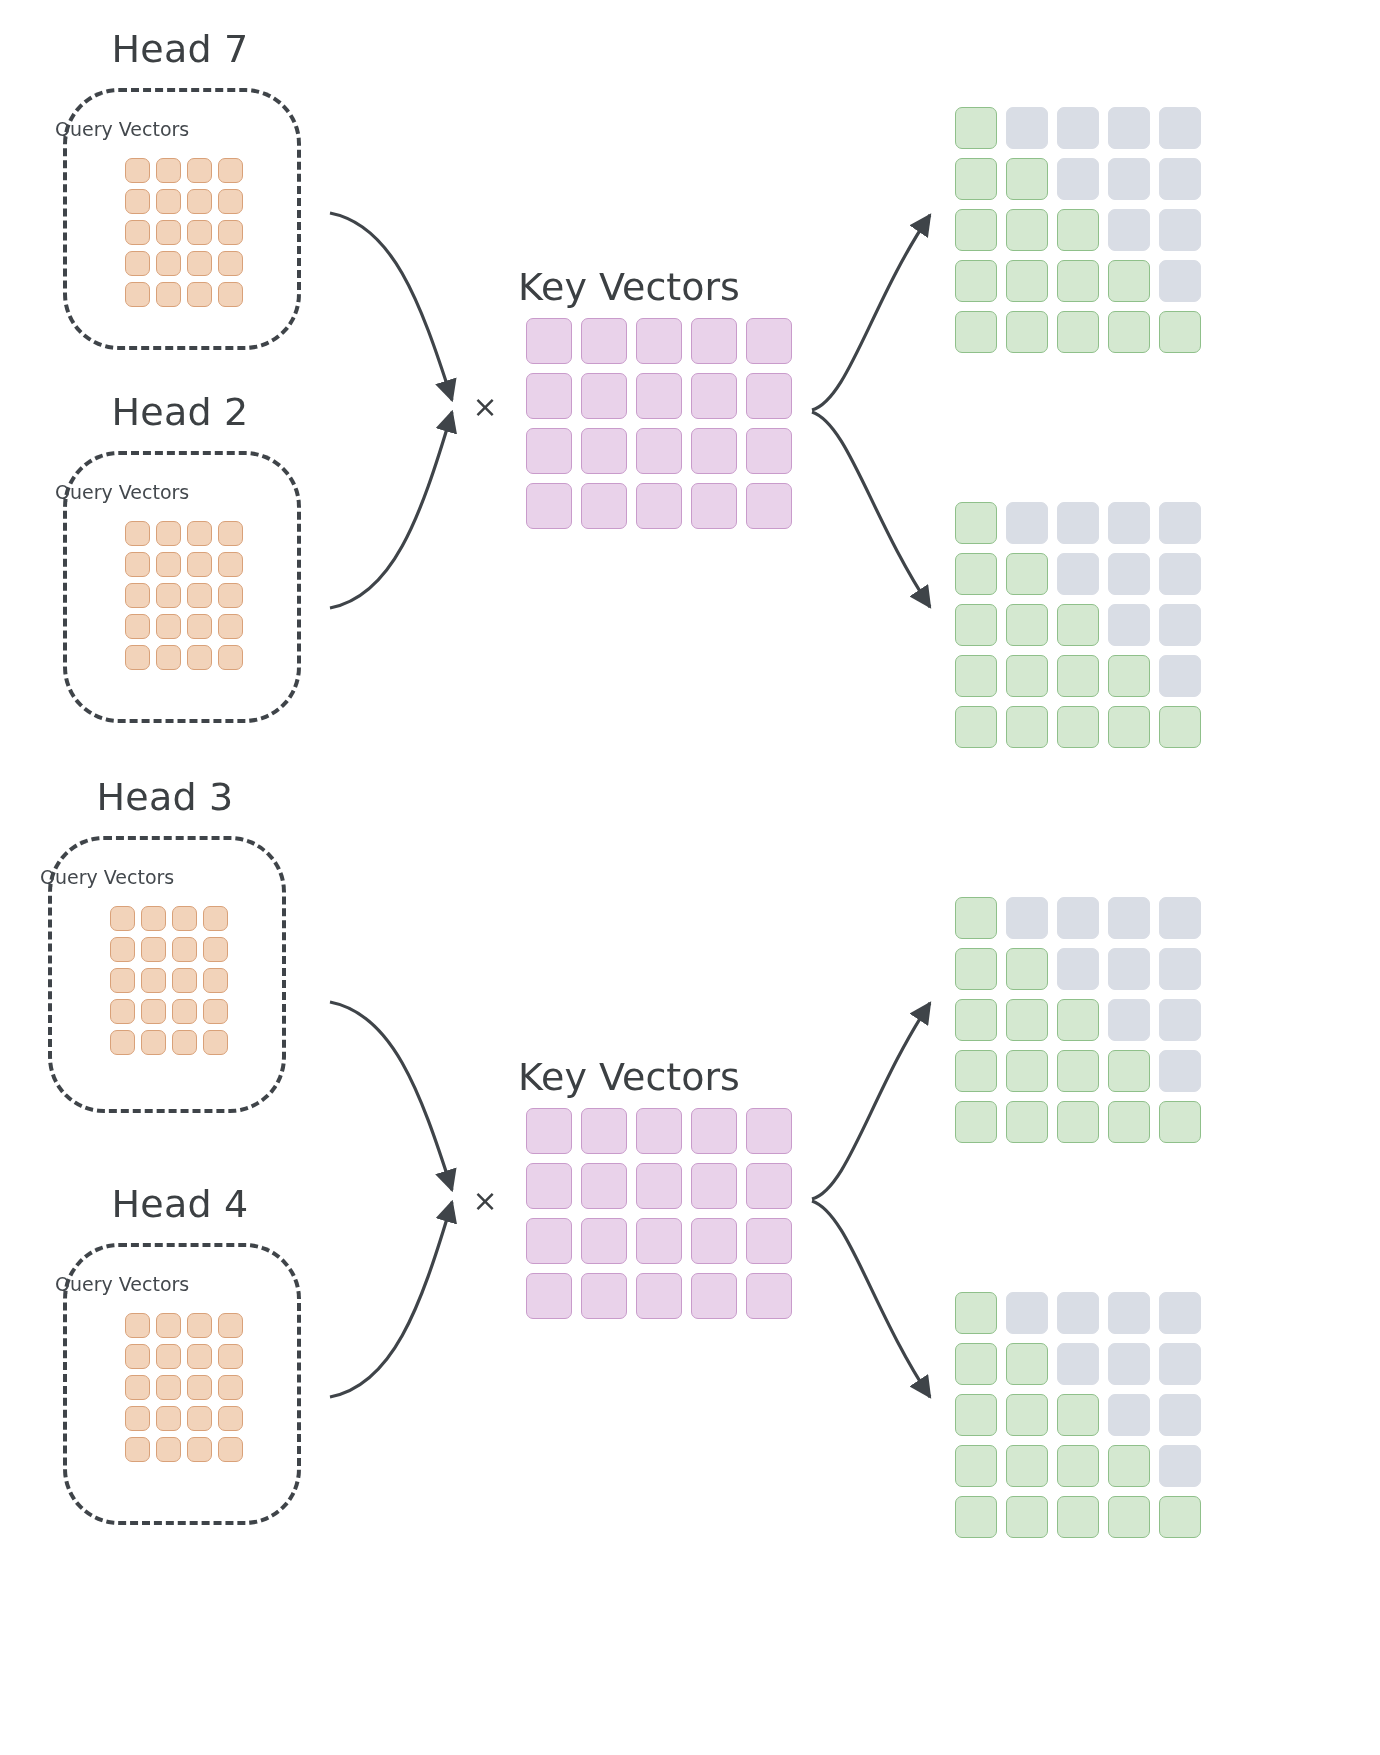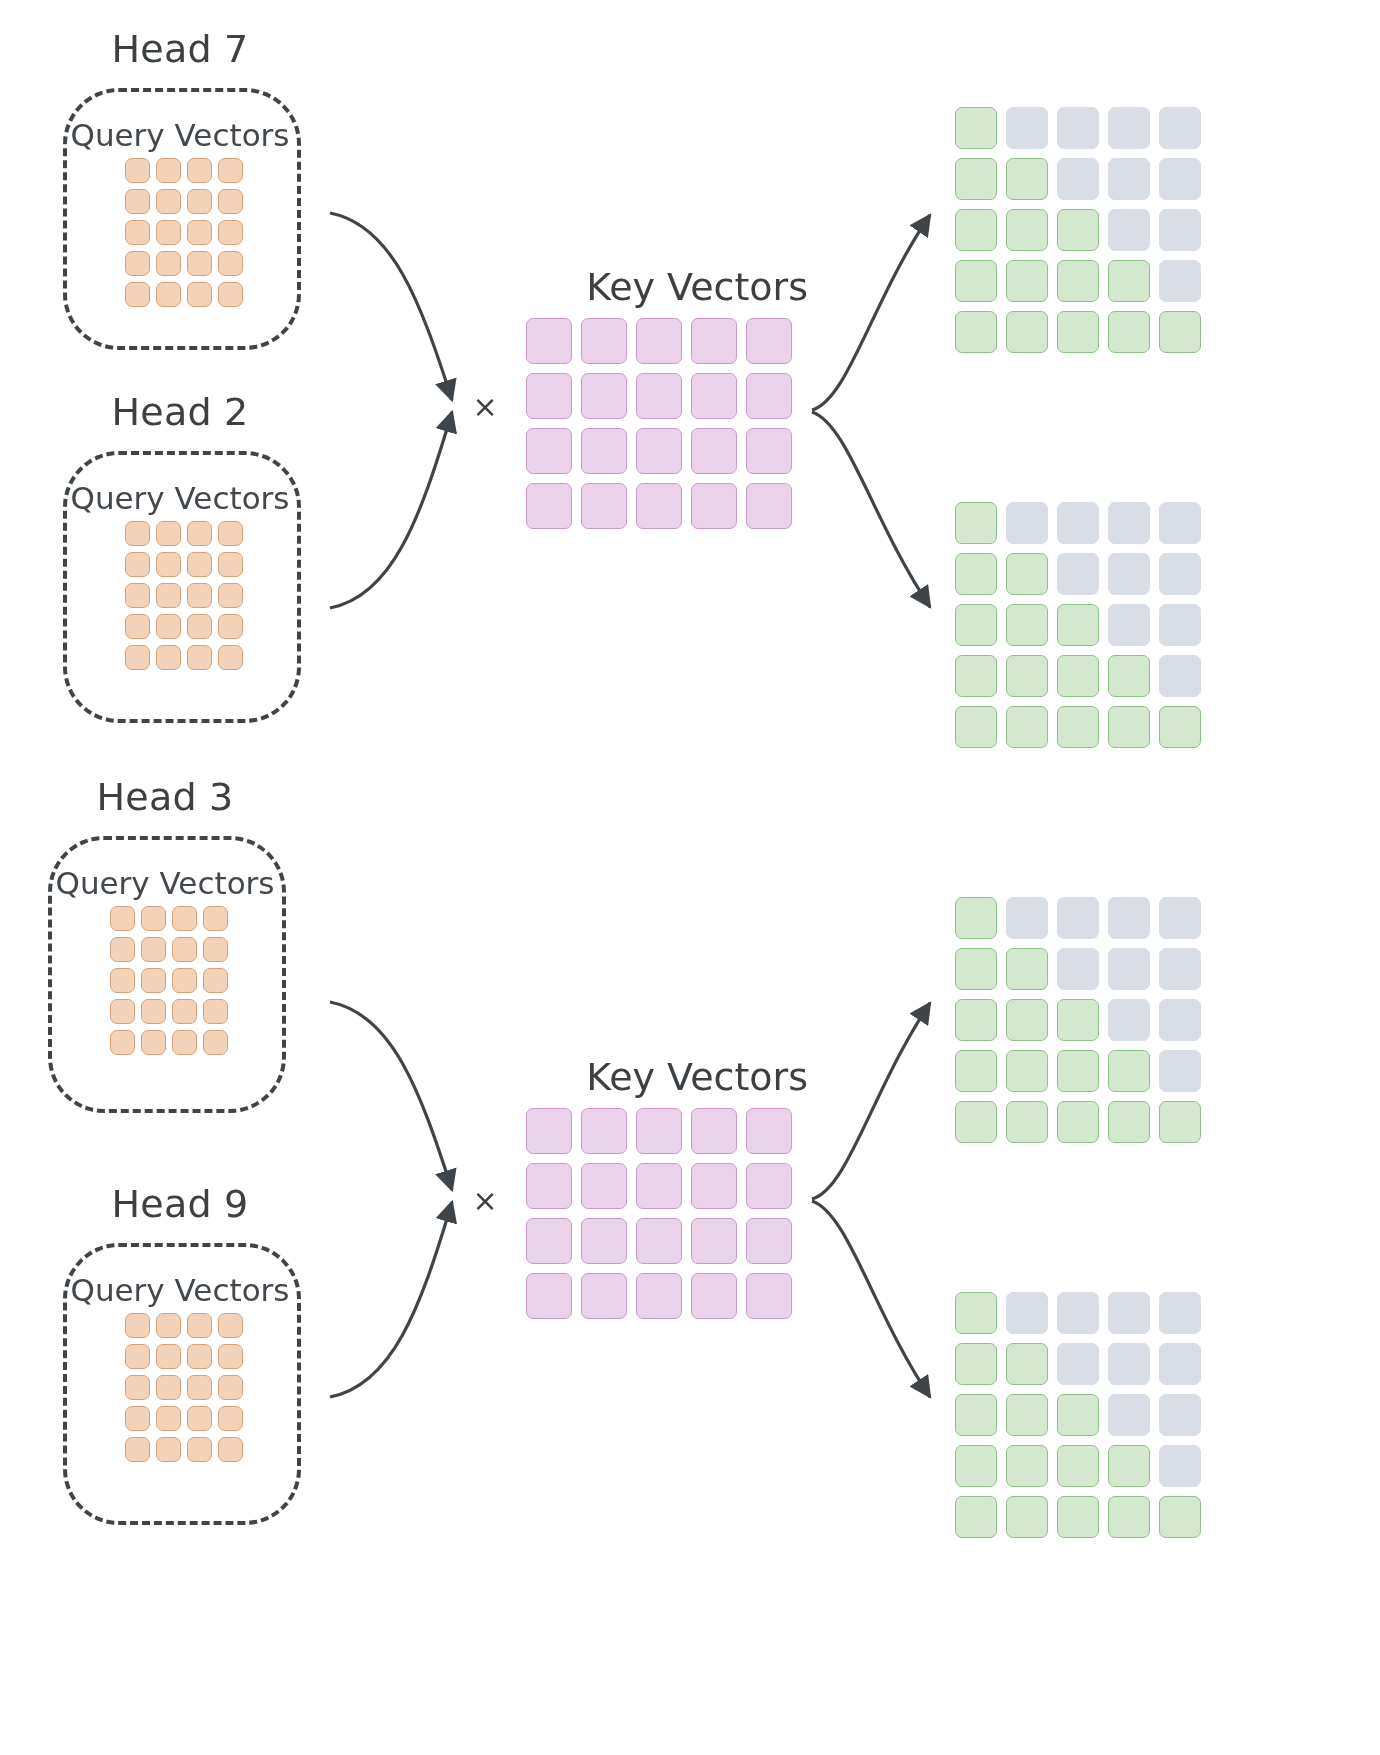--- a/index.html
+++ b/index.html
@@ -22,35 +22,35 @@
     font-weight:400;letter-spacing:.2px;line-height:1;
   }
   .dashed-box{
     position:absolute;
     border:4px dashed #3f4449;
     border-radius:56px;
     box-sizing:border-box;
     background:transparent;
   }
   .qv-label{
-    position:absolute;width:100%;text-align:center;
-    font-size:31px;color:#43484d;line-height:1;
+    position:absolute;width:100%;text-align:left;
+    font-size:19px;color:#43484d;line-height:1;
   }
 
   
   .matrix{position:absolute;display:grid;}
   .cell{border-radius:7px;box-sizing:border-box;}
 
   .cell.q{background:#f2d3ba;border:1.5px solid #d9a179;}
   .cell.k{background:#e9d2ea;border:1.5px solid #c99bcb;}
   .cell.on{background:#d4e8d0;border:1.5px solid #8fc08a;}
   .cell.off{background:#d9dde5;border:1.5px solid #d9dde5;}
 
   .key-title{
-    position:absolute;width:100%;text-align:right;
+    position:absolute;width:100%;text-align:left;
     font-size:38px;color:#3c4043;line-height:1;
   }
   .mul{
     position:absolute;font-size:30px;color:#3c4043;
     line-height:1;text-align:center;
   }
 </style>
 </head>
 <body>
 
@@ -154,21 +154,21 @@
         <div class="cell q"></div>
         <div class="cell q"></div>
       <div class="cell q"></div>
         <div class="cell q"></div>
         <div class="cell q"></div>
         <div class="cell q"></div>
     </div>
   </div>
 
   <div class="head-group" style="left:55px;top:1185px;width:250px;height:340px;">
-    <div class="head-title">Head 9</div>
+    <div class="head-title">Head 4</div>
     <div class="dashed-box" style="left:8px;top:58px;width:238px;height:282px;"></div>
     <div class="qv-label" style="left:0;top:90px;">Query Vectors</div>
     <div class="matrix" style="left:70px;top:128px;grid-template-columns:repeat(4,25px);grid-template-rows:repeat(5,25px);gap:6px;">
       <div class="cell q"></div>
         <div class="cell q"></div>
         <div class="cell q"></div>
         <div class="cell q"></div>
       <div class="cell q"></div>
         <div class="cell q"></div>
         <div class="cell q"></div>

